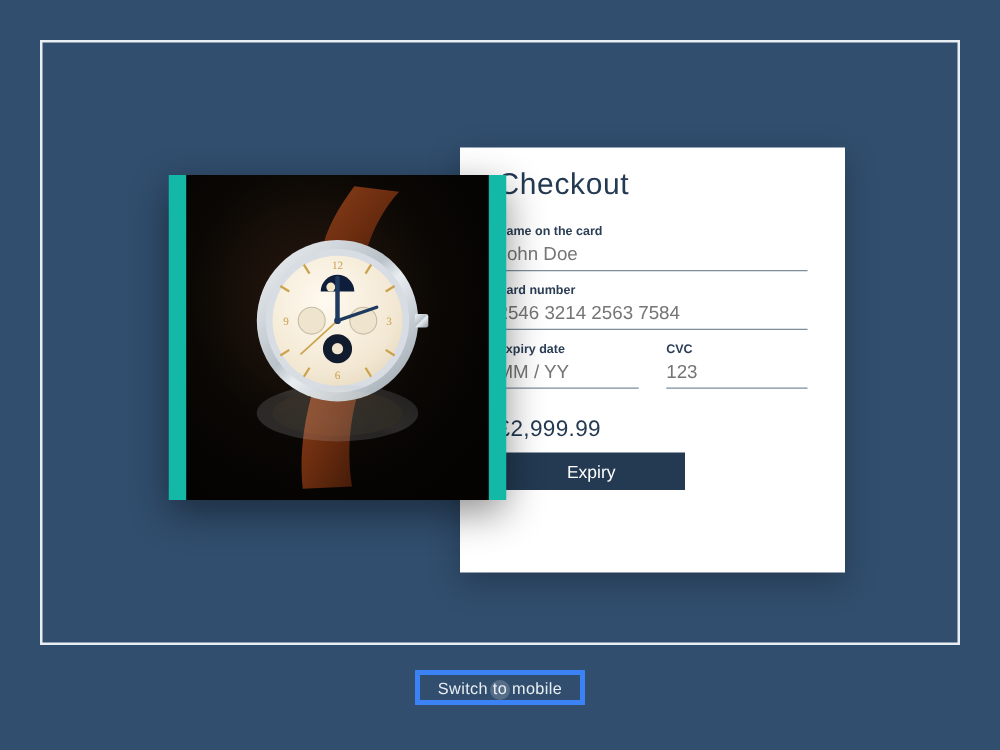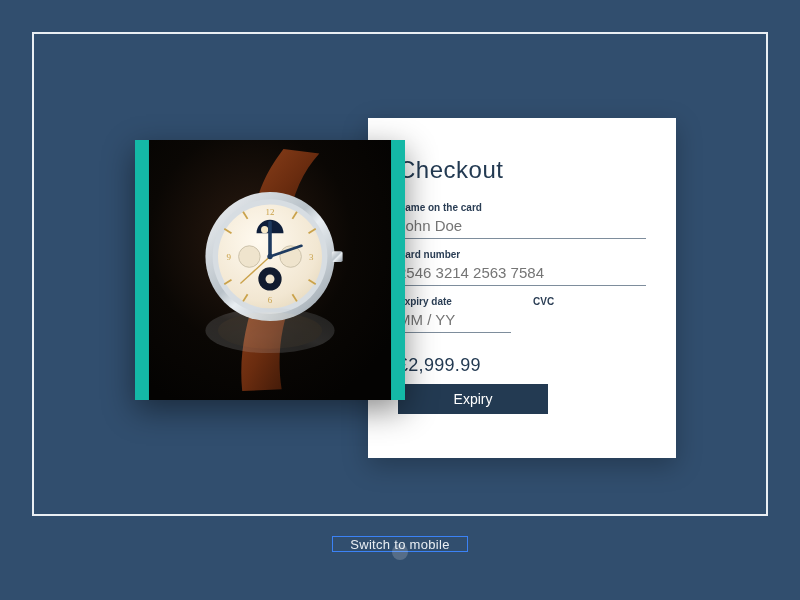--- a/index.html
+++ b/index.html
@@ -19,21 +19,21 @@
   .stage {
     position: absolute;
     left: 0; top: 0; width: 800px; height: 600px;
   }
   .card {
     position: absolute;
     left: 368px; top: 118px;
     width: 308px; height: 340px;
     background: #fff;
     box-shadow: 0 8px 24px rgba(0,0,0,.25);
-    padding: 38px 30px 24px 30px;
+    padding: 16px 30px 24px 30px;
     color: #2B3E55;
   }
   .card h1 {
     font-weight: 400;
     font-size: 24px;
     letter-spacing: .5px;
     color: #233A52;
     margin-bottom: 18px;
   }
   .field-label {
@@ -75,22 +75,22 @@
     left: 135px; top: 140px;
     width: 270px; height: 260px;
     background: #14b8a6;
     box-shadow: 0 10px 30px rgba(0,0,0,.45);
     overflow: hidden;
   }
   .product svg { width: 100%; height: 100%; display:block; }
   .switch-btn {
     position: absolute;
     left: 332px; top: 536px;
-    width: 136px; height: 16px;
-    border: 1px solid #3b82f6;
+    width: 136px; height: 28px;
+    border: 4px solid #3b82f6;
     background: transparent;
     color: #E9EEF3;
     font-size: 13px;
     letter-spacing: .3px;
     cursor: pointer;
   }
   .switch-dot{
     position:absolute;
     left:392px; top:544px;
     width:16px; height:16px;
@@ -115,20 +115,21 @@
     <div class="field-label">Card number</div>
     <input class="field-input" type="text" placeholder="2546 3214 2563 7584" style="">
 
     <div class="row">
       <div class="col">
         <div class="field-label">Expiry date</div>
         <input class="field-input" type="text" placeholder="MM / YY" style="">
       </div>
       <div class="col">
         <div class="field-label">CVC</div>
+        <input class="field-input" type="text" placeholder="123" style="">
       </div>
     </div>
 
     <div class="price">£2,999.99</div>
     <button class="proceed-btn">Expiry</button>
   </div>
 
   <div class="product">
     <svg viewBox="0 0 270 290" xmlns="http://www.w3.org/2000/svg">
       <defs>

